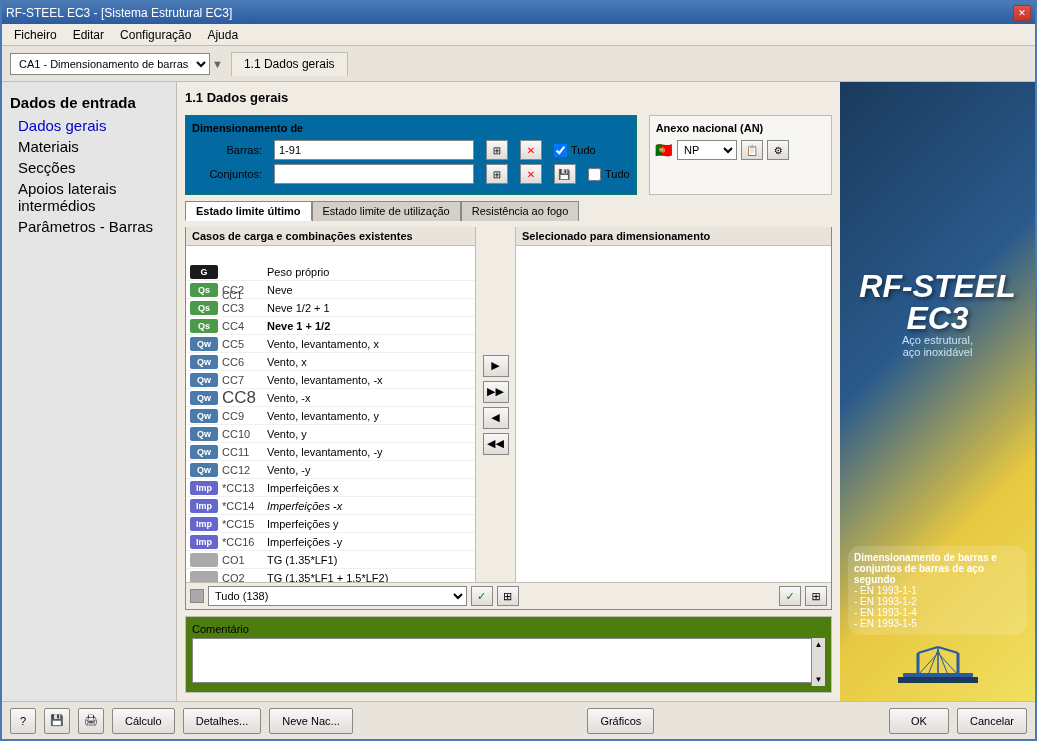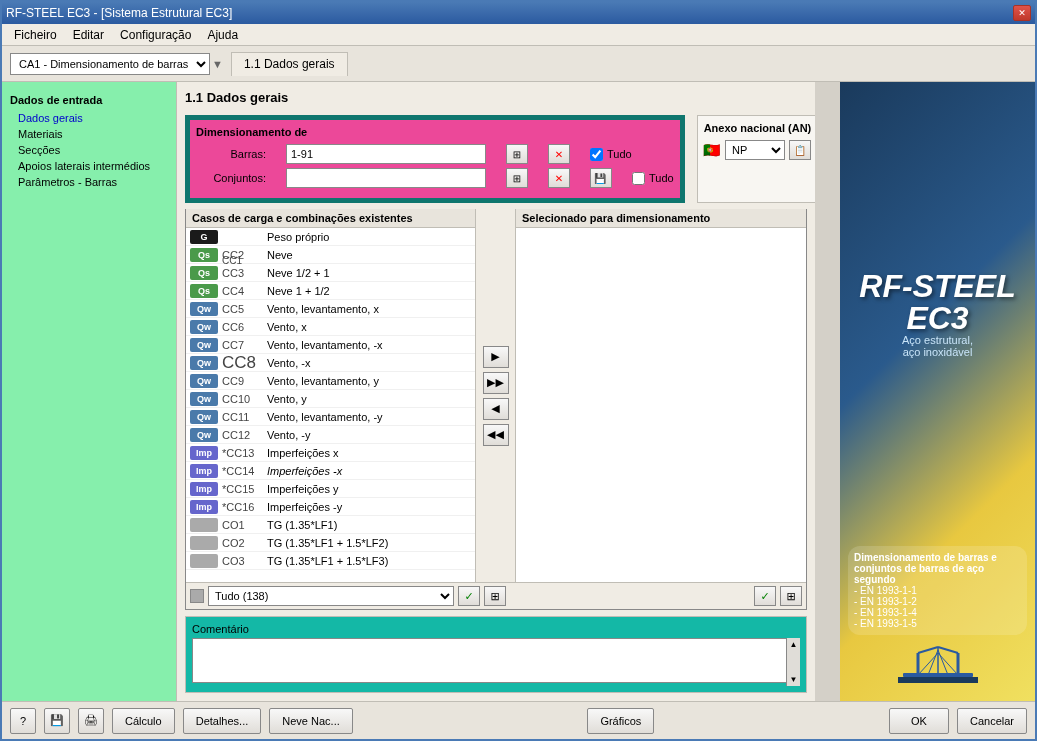--- a/index.html
+++ b/index.html
@@ -72,24 +72,24 @@
       font-size: 12px;
       cursor: pointer;
       height: 24px;
       display: flex;
       align-items: center;
     }
 
     
     .sidebar {
       width: 175px;
-      background: #86efac;
+      background: #e5e5e5;
       border-right: 1px solid #c0bdb5;
       padding: 8px 0;
-      font-size: 11px;
+      font-size: 15px;
     }
     .sidebar-section { padding: 4px 8px; font-weight: bold; color: #000; }
     .sidebar-item {
       padding: 2px 16px;
       cursor: pointer;
       color: #000;
     }
     .sidebar-item.active { color: #0000cc; }
 
     
@@ -107,21 +107,21 @@
       font-size: 13px;
       font-weight: bold;
       color: #000;
       padding-bottom: 4px;
     }
 
     
     .form-group {
       display: flex;
       align-items: center;
-      gap: 20px;
+      gap: 12px;
       margin-bottom: 4px;
     }
     .form-label { width: 70px; text-align: right; font-size: 11px; }
     .form-input {
       width: 200px;
       height: 20px;
       border: 1px solid #888;
       background: white;
       padding: 0 4px;
       font-size: 11px;
@@ -160,20 +160,21 @@
       background: white;
       border-bottom: 1px solid white;
       font-weight: bold;
       z-index: 1;
     }
     .left-panel {
       width: 290px;
       border-right: 1px solid #c0bdb5;
       display: flex;
       flex-direction: column;
+      gap: 17px;
     }
     .panel-header {
       background: #e8e4dc;
       border-bottom: 1px solid #c0bdb5;
       padding: 3px 6px;
       font-size: 11px;
       font-weight: bold;
     }
     .panel-list {
       flex: 1;
@@ -252,21 +253,21 @@
       width: 22px; height: 20px;
       background: linear-gradient(to bottom, #f8f8f8, #e0ddd8);
       border: 1px solid #888;
       cursor: pointer;
       display: flex; align-items: center; justify-content: center;
       font-size: 11px;
     }
 
     
     .comentario-section {
-      background: #14b8a6;
+      background: #4d7c0f;
       border: 1px solid #c0bdb5;
       padding: 6px;
     }
     .comentario-label { font-size: 11px; margin-bottom: 3px; }
     .comentario-textarea {
       width: 100%;
       height: 45px;
       border: 1px solid #888;
       background: white;
       resize: none;
@@ -303,21 +304,20 @@
     .image-panel {
       width: 195px;
       background: linear-gradient(135deg, #1a3a5c 0%, #2a5a8c 40%, #e8c840 70%, #f0e060 100%);
       position: relative;
       overflow: hidden;
       display: flex;
       flex-direction: column;
       align-items: center;
       justify-content: space-between;
       padding: 8px;
-      margin-left: 25px;
     }
     .rf-logo {
       font-size: 32px;
       font-weight: 900;
       color: white;
       text-shadow: 2px 2px 4px rgba(0,0,0,0.5);
       font-style: italic;
       line-height: 1;
       text-align: center;
     }
@@ -339,23 +339,23 @@
       height: 50px;
       margin-top: 8px;
     }
 
     .top-form-area {
       display: flex;
       gap: 12px;
     }
     .dim-section {
       flex: 1;
-      border: 5px solid #0f766e;
+      border: 1px solid #0f766e;
       padding: 6px;
-      background: #ec4899;
+      background: #0369a1;
     }
     .dim-section-title {
       font-size: 11px;
       font-weight: bold;
       margin-bottom: 6px;
       color: #000;
     }
     .an-section {
       width: 200px;
       border: 1px solid #c0bdb5;
@@ -486,20 +486,31 @@
             <button class="form-btn">
               <span>📋</span>
             </button>
             <button class="form-btn">
               <span>⚙</span>
             </button>
           </div>
         </div>
       </div>
 
+      <div class="tabs-row">
+        <div class="tab active">
+          <span>Estado limite último</span>
+        </div>
+        <div class="tab">
+          <span>Estado limite de utilização</span>
+        </div>
+        <div class="tab">
+          <span>Resistência ao fogo</span>
+        </div>
+      </div>
 
       <div class="panels-wrapper" style="border-top:none;">
         <div class="main-panels">
           <div class="panels-inner">
 
             <div class="left-panel">
               <div class="panel-header">Casos de carga e combinações existentes</div>
               <div class="panel-list" id="loadCasesList">
               <div class="list-item">
                     <div class="list-item-badge" style="background:#1a1a1a;">G</div>
@@ -512,21 +523,21 @@
                     <div class="list-item-text" style="font-size:11px;">Neve</div>
                   </div>
                   <div class="list-item">
                     <div class="list-item-badge" style="background:#4a9a4a;">Qs</div>
                     <div class="list-item-id" style="width:45px; font-size:11px; color:#444; flex-shrink:0;">CC3</div>
                     <div class="list-item-text" style="font-size:11px;">Neve 1/2 + 1</div>
                   </div>
                   <div class="list-item">
                     <div class="list-item-badge" style="background:#4a9a4a;">Qs</div>
                     <div class="list-item-id" style="width:45px; font-size:11px; color:#444; flex-shrink:0;">CC4</div>
-                    <div class="list-item-text" style="font-size:11px;">Neve 1 + 1/2</div>
+                    <div class="list-item-text" style="font-size:11px;font-weight:bold;">Neve 1 + 1/2</div>
                   </div>
                   <div class="list-item">
                     <div class="list-item-badge" style="background:#4a7aaa;">Qw</div>
                     <div class="list-item-id" style="width:45px; font-size:11px; color:#444; flex-shrink:0;">CC5</div>
                     <div class="list-item-text" style="font-size:11px;">Vento, levantamento, x</div>
                   </div>
                   <div class="list-item">
                     <div class="list-item-badge" style="background:#4a7aaa;">Qw</div>
                     <div class="list-item-id" style="width:45px; font-size:11px; color:#444; flex-shrink:0;">CC6</div>
                     <div class="list-item-text" style="font-size:11px;">Vento, x</div>

